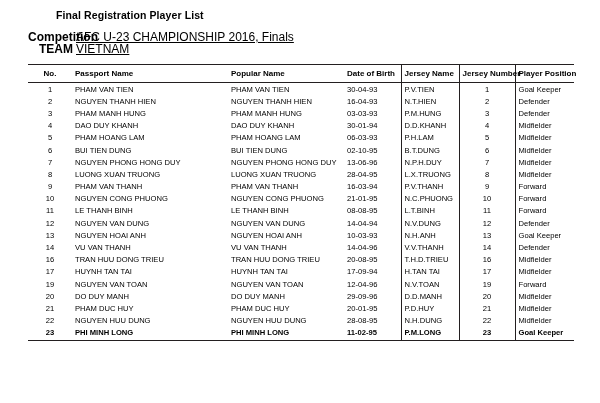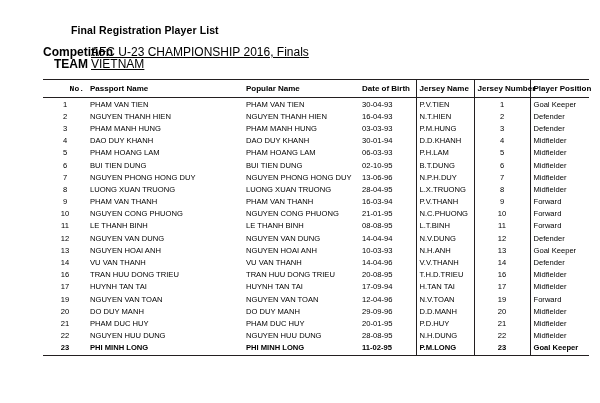--- a/index.html
+++ b/index.html
@@ -12,21 +12,21 @@
     height: 403px;
     font-family: "Liberation Sans", sans-serif;
     color: #000000;
     overflow: hidden;
   }
   .page {
     position: relative;
     width: 600px;
     height: 403px;
     box-sizing: border-box;
-    padding: 15px;
+    padding: 0;
   }
   .doc-title {
     font-size: 10.5px;
     font-weight: bold;
     color: #000;
     padding: 9px 0 0 56px;
     letter-spacing: 0.1px;
   }
   .meta {
     padding: 10px 0 0 28px;
@@ -70,22 +70,21 @@
     font-weight: bold;
     font-size: 8px;
     text-align: left;
     padding: 4px 3px 4px 3px;
     border-top: 1.2px solid #231f20;
     border-bottom: 1.2px solid #231f20;
     vertical-align: middle;
     white-space: nowrap;
   }
   table.roster thead th.num-head {
-    text-align: right;
-    font-family: Liberation Mono, monospace;
+    text-align: center;
   }
   table.roster tbody td {
     padding: 1.6px 3px 1.6px 3px;
     vertical-align: middle;
     white-space: nowrap;
     overflow: hidden;
   }
   table.roster tbody td.c-center {
     text-align: center;
   }

